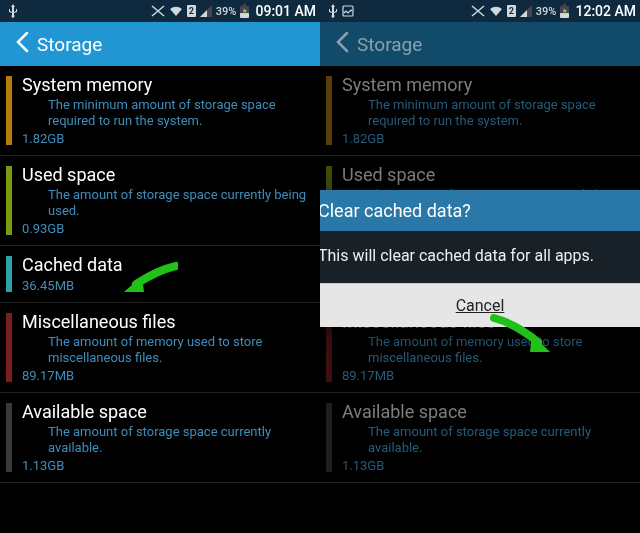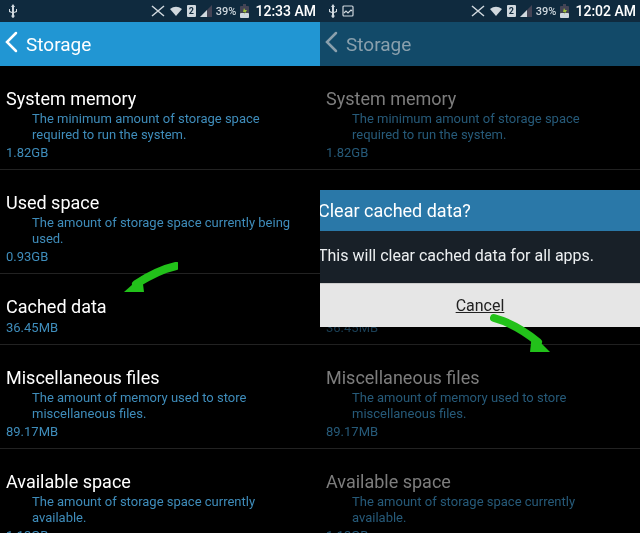--- a/index.html
+++ b/index.html
@@ -9,27 +9,27 @@
 
   
   .statusbar { height:22px; background:#0f2a3e; display:flex; align-items:center; justify-content:flex-end; gap:4px; padding:0 4px; color:#d0d8de; font-size:11px; font-weight:500; }
   .statusbar .left-icons { display:flex; align-items:center; gap:4px; margin-right:auto; padding-left:4px;}
   .statusbar .ico { display:inline-flex; align-items:center; justify-content:center; }
   .statusbar .ico svg { display:block; }
   .sim-badge { background:#d0d8de; color:#0f2a3e; font-size:9px; font-weight:700; padding:0 2px; border-radius:1px; line-height:12px; }
   .clock { color:#fff; font-size:14px; margin-left:2px; }
 
   
-  .header { height:44px; background:#2196d3; display:flex; align-items:center; padding:0 4px; gap:8px; }
+  .header { height:44px; background:#2196d3; display:flex; align-items:center; padding:0 15px; gap:8px; }
   .header .back-chevron { color:#fff; }
   .header .title { color:#fff; font-size:19px; font-weight:400; }
 
   
   .list { }
-  .row { display:flex; padding:8px 12px 8px 6px; border-bottom:1px solid #222; gap:10px;flex-direction:column; }
+  .row { display:flex; padding:8px 12px 8px 6px; border-bottom:1px solid #222; gap:10px; }
   .row .swatch { width:6px; align-self:stretch; margin-top:2px; margin-bottom:2px; border-radius:0; }
   .row .texts { flex:1; min-width:0; }
   .row .ttl { color:#fff; font-size:18px; font-weight:400; line-height:22px; }
   .row .desc { color:#3f8dbb; font-size:13px; line-height:16px; margin-top:1px;margin-left:26px; }
   .row .val { color:#3f8dbb; font-size:13px; line-height:16px; margin-top:2px; }
 
   
   .dialog { position:absolute; left:50%; transform:translateX(-50%); top:190px; width:352px; background:#7dd3fc; box-shadow:0 4px 18px rgba(0,0,0,.6); }
   .dialog .dlg-title { background:#2a78a8; color:#fff; font-size:18px; padding:10px 14px; }
   .dialog .dlg-body { background:#182028; color:#eceff1; font-size:16px; padding:14px 14px 16px; line-height:22px; }
@@ -80,21 +80,21 @@
       </span>
       <span>39%</span>
       <span class="ico">
         <svg width="9" height="14" viewBox="0 0 9 14">
             <rect x="0" y="2" width="9" height="12" rx="1" fill="#445"></rect>
             <rect x="3" y="0" width="3" height="2" fill="#445"></rect>
             <rect x="0" y="9" width="9" height="5" rx="1" fill="#d0d8de"></rect>
             <path d="M4 4 3 8h2l-1 3 3-5H5z" fill="#9fbf3a"></path>
           </svg>
       </span>
-      <span class="clock">12:33 AM</span>
+      <span class="clock">09:01 AM</span>
     </div>
 
     <div class="header">
       <span class="back-chevron">
         <svg width="14" height="22" viewBox="0 0 14 22">
             <path d="M12 2 3 11l9 9" stroke="#fff" stroke-width="2.5" fill="none" stroke-linecap="round"></path>
           </svg>
       </span>
       <span class="title">Storage</span>
     </div>

